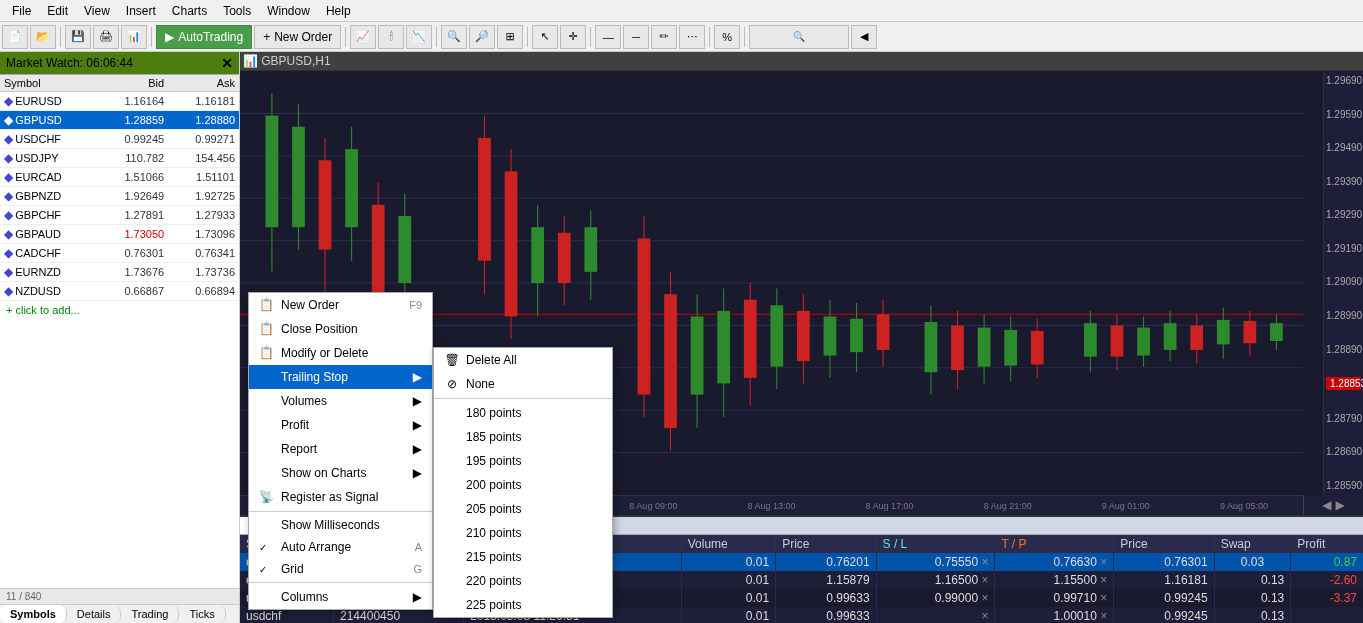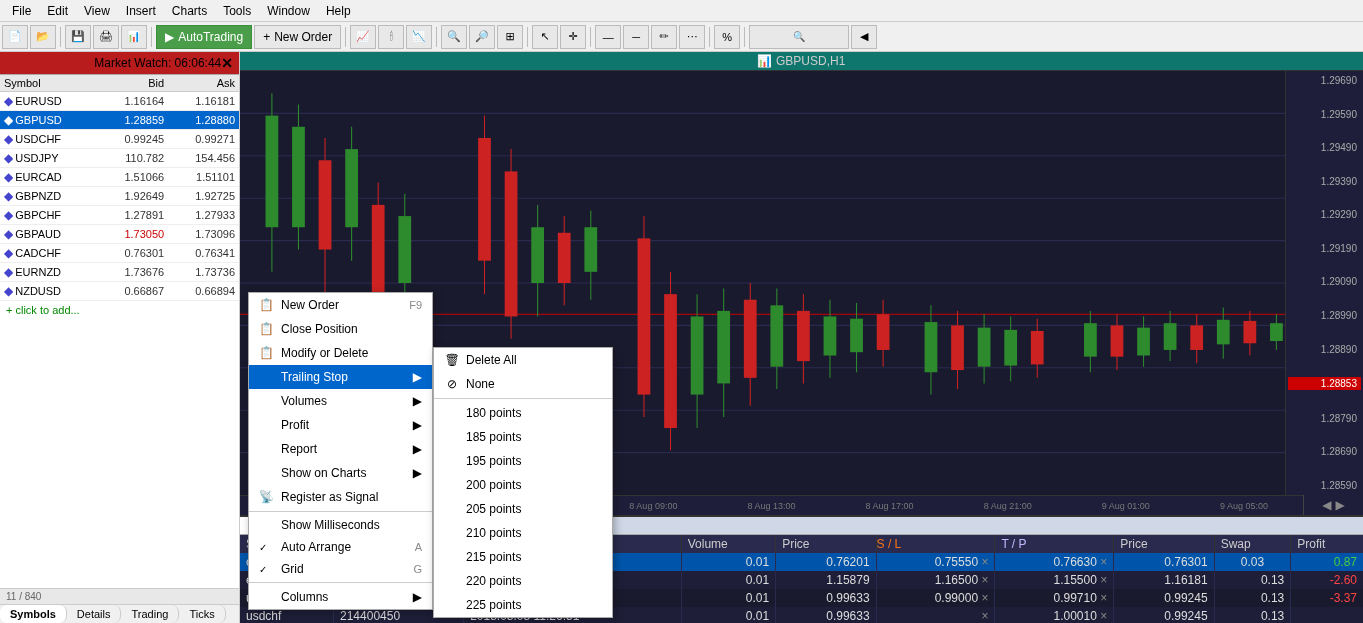--- a/index.html
+++ b/index.html
@@ -62,24 +62,24 @@
     
     .market-watch {
       width: 240px;
       background: white;
       border-right: 1px solid #ccc;
       display: flex;
       flex-direction: column;
       flex-shrink: 0;
     }
     .market-watch-header {
-      background: #b91c1c;
+      background: #4d7c0f;
       padding: 3px 6px;
       display: flex;
-      justify-content: flex-end;
+      justify-content: space-between;
       align-items: center;
       border-bottom: 1px solid #aaa;
     }
     .market-watch-header .close-btn {
       cursor: pointer;
       font-size: 14px;
       font-weight: bold;
     }
     .market-watch-table {
       flex: 1;
@@ -165,26 +165,25 @@
     }
     .price-label {
       color: #ccc;
       font-size: 10px;
       text-align: right;
       padding-right: 4px;
     }
     .time-label { color: #888; font-size: 10px; }
 
     .chart-title-bar {
-      background: #0f766e;
+      background: #404040;
       color: #ccc;
       padding: 2px 3px;
       font-size: 11px;
       border-bottom: 1px solid #333;
-      text-align: center;
     }
 
     .main-area {
       display: flex;
       flex: 1;
       overflow: hidden;
     }
     .right-panel {
       flex: 1;
       display: flex;
@@ -484,21 +483,21 @@
         <line x1="925" y1="212" x2="925" y2="258" stroke="#2d8a2d" stroke-width="1"></line>
         <rect x="919" y="223" width="12" height="22" fill="#2d8a2d"></rect>
 
         <line x1="950" y1="215" x2="950" y2="255" stroke="#cc2222" stroke-width="1"></line>
         <rect x="944" y="224" width="12" height="20" fill="#cc2222"></rect>
 
         <line x1="975" y1="218" x2="975" y2="250" stroke="#2d8a2d" stroke-width="1"></line>
         <rect x="969" y="226" width="12" height="16" fill="#2d8a2d"></rect>
       </svg>
 
-      <div class="price-scale" style="position:absolute; right:0; top:0; bottom:20px; width:78px; background:#1e1e3a; border-left:1px solid #333; display:flex; flex-direction:column; justify-content:space-between; padding:4px 2px;">
+      <div class="price-scale" style="position:absolute; right:0; top:0; bottom:20px; width:40px; background:#1e1e3a; border-left:1px solid #333; display:flex; flex-direction:column; justify-content:space-between; padding:4px 2px;">
         <div class="price-label" style="color:#aaa; font-size:10px; text-align:right; padding-right:4px;">1.29690</div>
         <div class="price-label" style="color:#aaa; font-size:10px; text-align:right; padding-right:4px;">1.29590</div>
         <div class="price-label" style="color:#aaa; font-size:10px; text-align:right; padding-right:4px;">1.29490</div>
         <div class="price-label" style="color:#aaa; font-size:10px; text-align:right; padding-right:4px;">1.29390</div>
         <div class="price-label" style="color:#aaa; font-size:10px; text-align:right; padding-right:4px;">1.29290</div>
         <div class="price-label" style="color:#aaa; font-size:10px; text-align:right; padding-right:4px;">1.29190</div>
         <div class="price-label" style="color:#aaa; font-size:10px; text-align:right; padding-right:4px;">1.29090</div>
         <div class="price-label" style="color:#aaa; font-size:10px; text-align:right; padding-right:4px;">1.28990</div>
         <div class="price-label" style="color:#aaa; font-size:10px; text-align:right; padding-right:4px;">1.28890</div>
         <div class="price-label" style="background:#cc0000; color:white; font-size:10px; text-align:right; padding:1px 4px;">1.28853</div>
@@ -531,22 +530,22 @@
       </div>
       <div style="overflow-x:auto; overflow-y:hidden;">
         <table style="width:100%; border-collapse:collapse; font-size:11px;">
           <thead>
             <tr style="background:#2a2a4e;">
               <td style="color:#ccc; padding:2px 6px; border-right:1px solid #333; white-space:nowrap;">Symbol</td>
               <td style="color:#ccc; padding:2px 6px; border-right:1px solid #333; white-space:nowrap;">Ticket</td>
               <td style="color:#ccc; padding:2px 6px; border-right:1px solid #333; white-space:nowrap;"></td>
               <td style="color:#ccc; padding:2px 6px; border-right:1px solid #333; white-space:nowrap;">Volume</td>
               <td style="color:#ccc; padding:2px 6px; border-right:1px solid #333; white-space:nowrap;">Price</td>
-              <td style="color:#f97316; padding:2px 0; border-right:1px solid #333; white-space:nowrap;">S / L</td>
-              <td style="color:#c4b5fd; padding:2px 6px; border-right:1px solid #333; white-space:nowrap;">T / P</td>
+              <td style="color:#5eead4; padding:2px 6px; border-right:1px solid #333; white-space:nowrap;">S / L</td>
+              <td style="color:#f97316; padding:2px 6px; border-right:1px solid #333; white-space:nowrap;">T / P</td>
               <td style="color:#ccc; padding:2px 6px; border-right:1px solid #333; white-space:nowrap;">Price</td>
               <td style="color:#ccc; padding:2px 6px; border-right:1px solid #333; white-space:nowrap;">Swap</td>
               <td style="color:#ccc; padding:2px 6px; white-space:nowrap;">Profit</td>
             </tr>
           </thead>
           <tbody id="positions-tbody">
           <tr style="background: rgb(0, 85, 170);">
     <td style="color:#ddd; padding:2px 6px; border-right:1px solid #2a2a4e; white-space:nowrap;">cadchf</td>
     <td style="color:#ddd; padding:2px 6px; border-right:1px solid #2a2a4e; white-space:nowrap;">214400813</td>
     <td style="color:#ddd; padding:2px 6px; border-right:1px solid #2a2a4e; white-space:nowrap;">2018.08.08 11:28:39</td>

